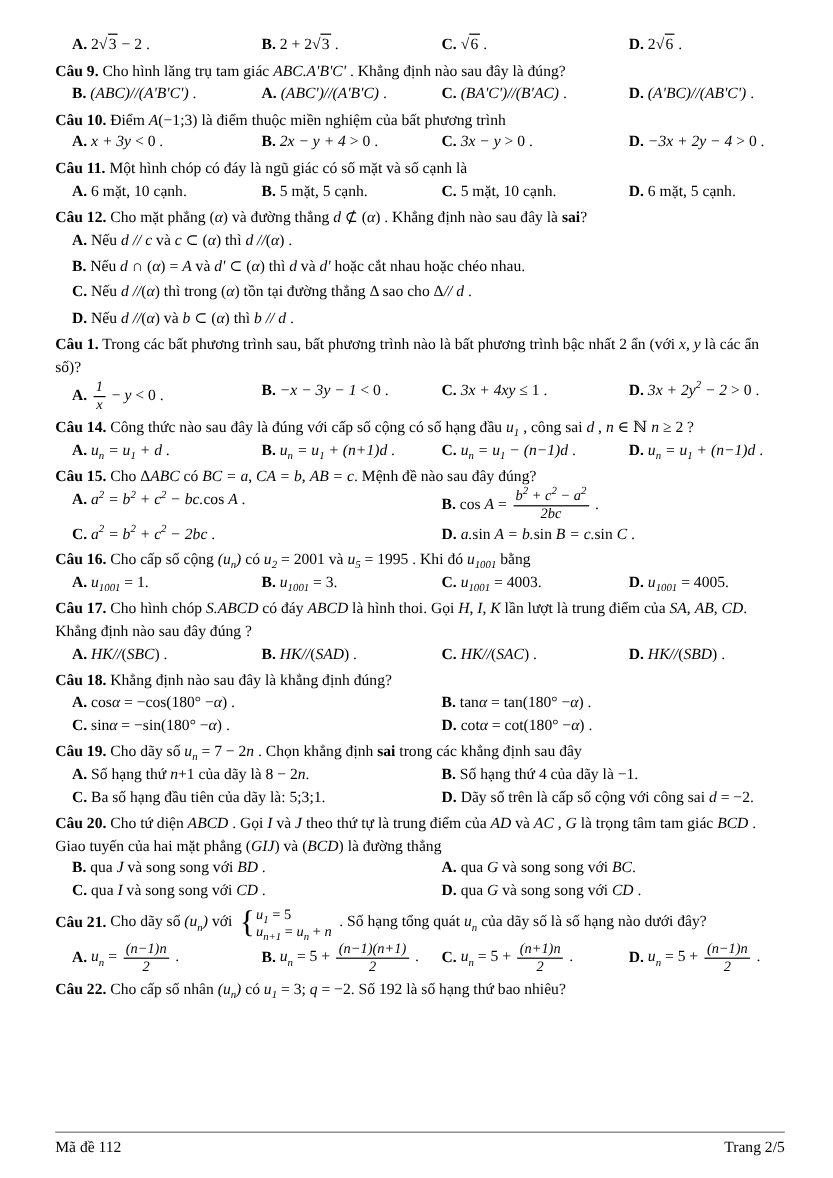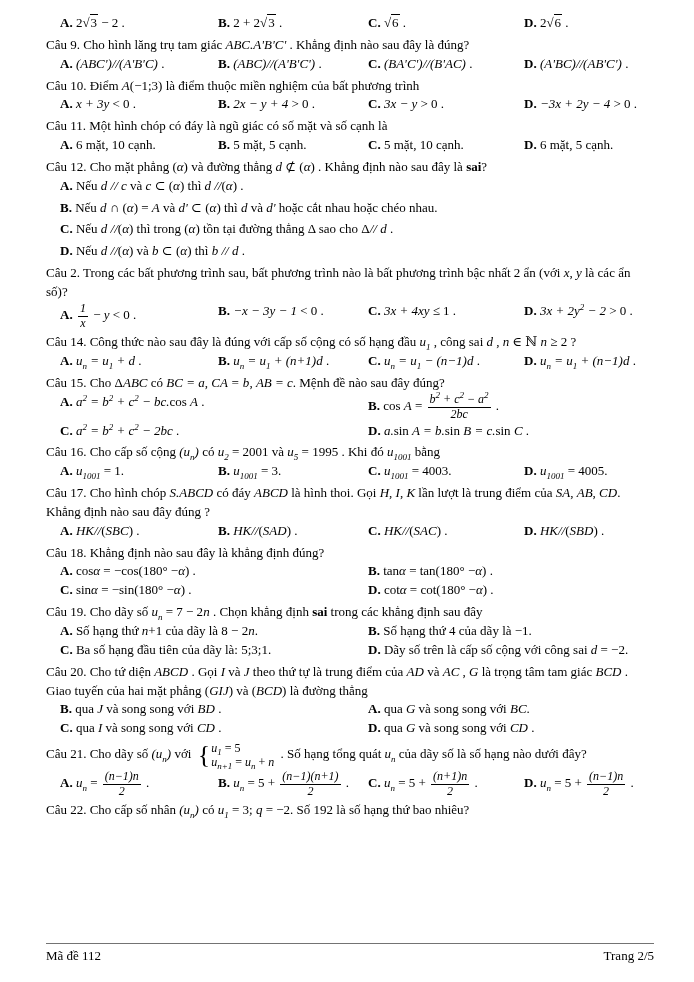--- a/index.html
+++ b/index.html
@@ -2,23 +2,23 @@
 <html><head>
 <meta charset="utf-8">
 <style>
   * { margin:0; padding:0; box-sizing:border-box; }
   html,body { background:#fff; }
   body {
     width:694px; height:982px; overflow:hidden; color:#000;
     font-family:"Liberation Serif","DejaVu Serif","DejaVu Sans",serif;
     font-size:13px; line-height:1.45;
   }
-  .page { position:relative; width:100%; height:100%; padding:14px 40px 0 46px; }
+  .page { position:relative; width:100%; height:100%; padding:28px 40px 0 46px; }
   .question { margin-bottom:3px; }
-  .qnum { font-weight:normal; }
+  .qnum { font-weight:bold; }
   .options { padding-left:14px; }
   .options.row4 { display:grid; grid-template-columns:158px 150px 156px auto; align-items:start; }
   .options.grid2 { display:grid; grid-template-columns:308px auto; align-items:start; }
   .options.list .option { display:block; margin-bottom:3px; }
   .olabel { font-weight:bold; }
   sub, sup { font-size:9px; line-height:0; }
   i { font-style:italic; }
   .frac { display:inline-flex; flex-direction:column; text-align:center;
           vertical-align:middle; font-style:italic; line-height:1.15;
           margin:0 2px; font-size:12px; }
@@ -41,22 +41,22 @@
         <div class="options row4">
           <div class="option"><b class="olabel">A.</b> <span class="otext">2<span class="sqrt">√<span class="rad">3</span></span> − 2 .</span></div>
           <div class="option"><b class="olabel">B.</b> <span class="otext">2 + 2<span class="sqrt">√<span class="rad">3</span></span> .</span></div>
           <div class="option"><b class="olabel">C.</b> <span class="otext"><span class="sqrt">√<span class="rad">6</span></span> .</span></div>
           <div class="option"><b class="olabel">D.</b> <span class="otext">2<span class="sqrt">√<span class="rad">6</span></span> .</span></div>
         </div>
       </div>
       <div class="question">
         <div class="q-text"><b class="qnum">Câu 9.</b> <span>Cho hình lăng trụ tam giác <i>ABC.A'B'C'</i> . Khẳng định nào sau đây là đúng?</span></div>
         <div class="options row4">
+          <div class="option"><b class="olabel">B.</b> <span class="otext"><i>(ABC)//(A'B'C')</i> .</span></div>
           <div class="option"><b class="olabel">A.</b> <span class="otext"><i>(ABC')//(A'B'C)</i> .</span></div>
-          <div class="option"><b class="olabel">B.</b> <span class="otext"><i>(ABC)//(A'B'C')</i> .</span></div>
           <div class="option"><b class="olabel">C.</b> <span class="otext"><i>(BA'C')//(B'AC)</i> .</span></div>
           <div class="option"><b class="olabel">D.</b> <span class="otext"><i>(A'BC)//(AB'C')</i> .</span></div>
         </div>
       </div>
       <div class="question">
         <div class="q-text"><b class="qnum">Câu 10.</b> <span>Điểm <i>A</i>(−1;3) là điểm thuộc miền nghiệm của bất phương trình</span></div>
         <div class="options row4">
           <div class="option"><b class="olabel">A.</b> <span class="otext"><i>x + 3y</i> &lt; 0 .</span></div>
           <div class="option"><b class="olabel">B.</b> <span class="otext"><i>2x − y + 4</i> &gt; 0 .</span></div>
           <div class="option"><b class="olabel">C.</b> <span class="otext"><i>3x − y</i> &gt; 0 .</span></div>
@@ -75,21 +75,21 @@
       <div class="question">
         <div class="q-text"><b class="qnum">Câu 12.</b> <span>Cho mặt phẳng (<i>α</i>) và đường thẳng <i>d</i> ⊄ (<i>α</i>) . Khẳng định nào sau đây là <b>sai</b>?</span></div>
         <div class="options list">
           <div class="option"><b class="olabel">A.</b> <span class="otext">Nếu <i>d // c</i> và <i>c</i> ⊂ (<i>α</i>) thì <i>d //</i>(<i>α</i>) .</span></div>
           <div class="option"><b class="olabel">B.</b> <span class="otext">Nếu <i>d</i> ∩ (<i>α</i>) = <i>A</i> và <i>d'</i> ⊂ (<i>α</i>) thì <i>d</i> và <i>d'</i> hoặc cắt nhau hoặc chéo nhau.</span></div>
           <div class="option"><b class="olabel">C.</b> <span class="otext">Nếu <i>d //</i>(<i>α</i>) thì trong (<i>α</i>) tồn tại đường thẳng Δ sao cho Δ<i>// d</i> .</span></div>
           <div class="option"><b class="olabel">D.</b> <span class="otext">Nếu <i>d //</i>(<i>α</i>) và <i>b</i> ⊂ (<i>α</i>) thì <i>b // d</i> .</span></div>
         </div>
       </div>
       <div class="question">
-        <div class="q-text"><b class="qnum">Câu 2.</b> <span>Trong các bất phương trình sau, bất phương trình nào là bất phương trình bậc nhất 2 ẩn (với <i>x</i>, <i>y</i> là các ẩn số)?</span></div>
+        <div class="q-text"><b class="qnum">Câu 1.</b> <span>Trong các bất phương trình sau, bất phương trình nào là bất phương trình bậc nhất 2 ẩn (với <i>x</i>, <i>y</i> là các ẩn số)?</span></div>
         <div class="options row4">
           <div class="option"><b class="olabel">A.</b> <span class="otext"><span class="frac">
                 <span class="fnum">1</span>
                 <span class="fden">x</span>
               </span> − <i>y</i> &lt; 0 .</span></div>
           <div class="option"><b class="olabel">B.</b> <span class="otext"><i>−x − 3y − 1</i> &lt; 0 .</span></div>
           <div class="option"><b class="olabel">C.</b> <span class="otext"><i>3x + 4xy</i> ≤ 1 .</span></div>
           <div class="option"><b class="olabel">D.</b> <span class="otext"><i>3x + 2y<sup>2</sup> − 2</i> &gt; 0 .</span></div>
         </div>
       </div>

